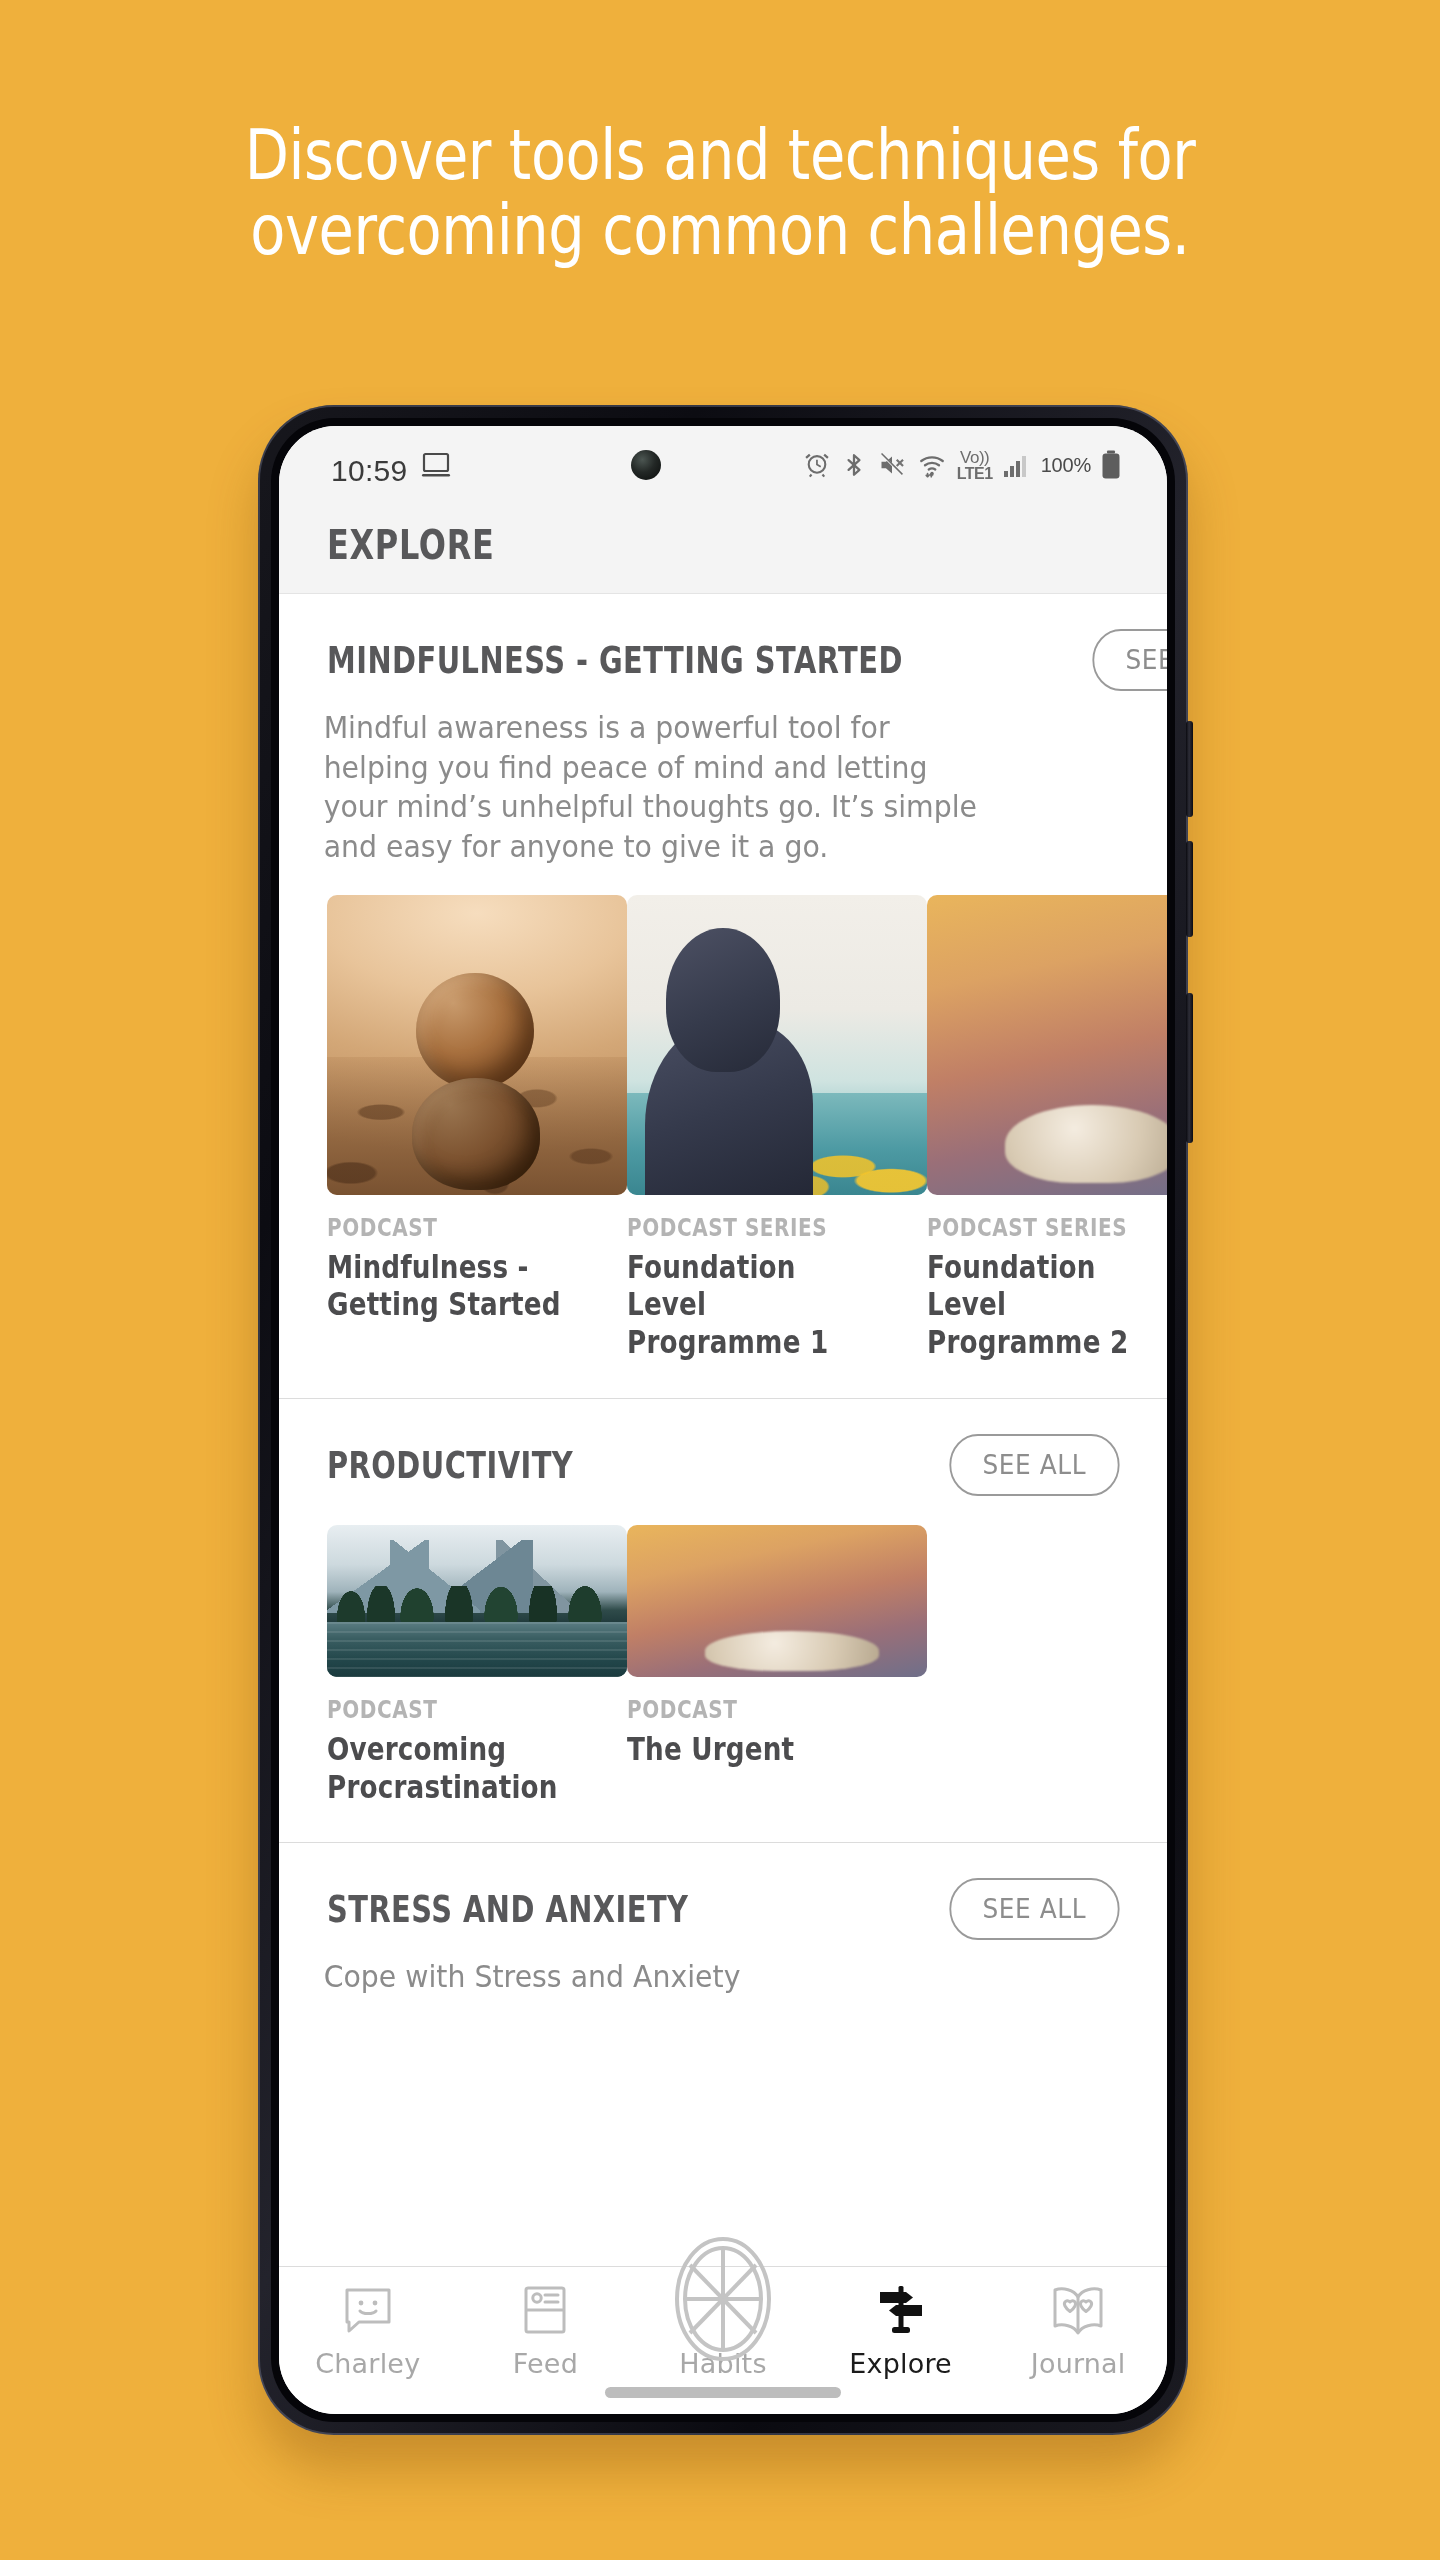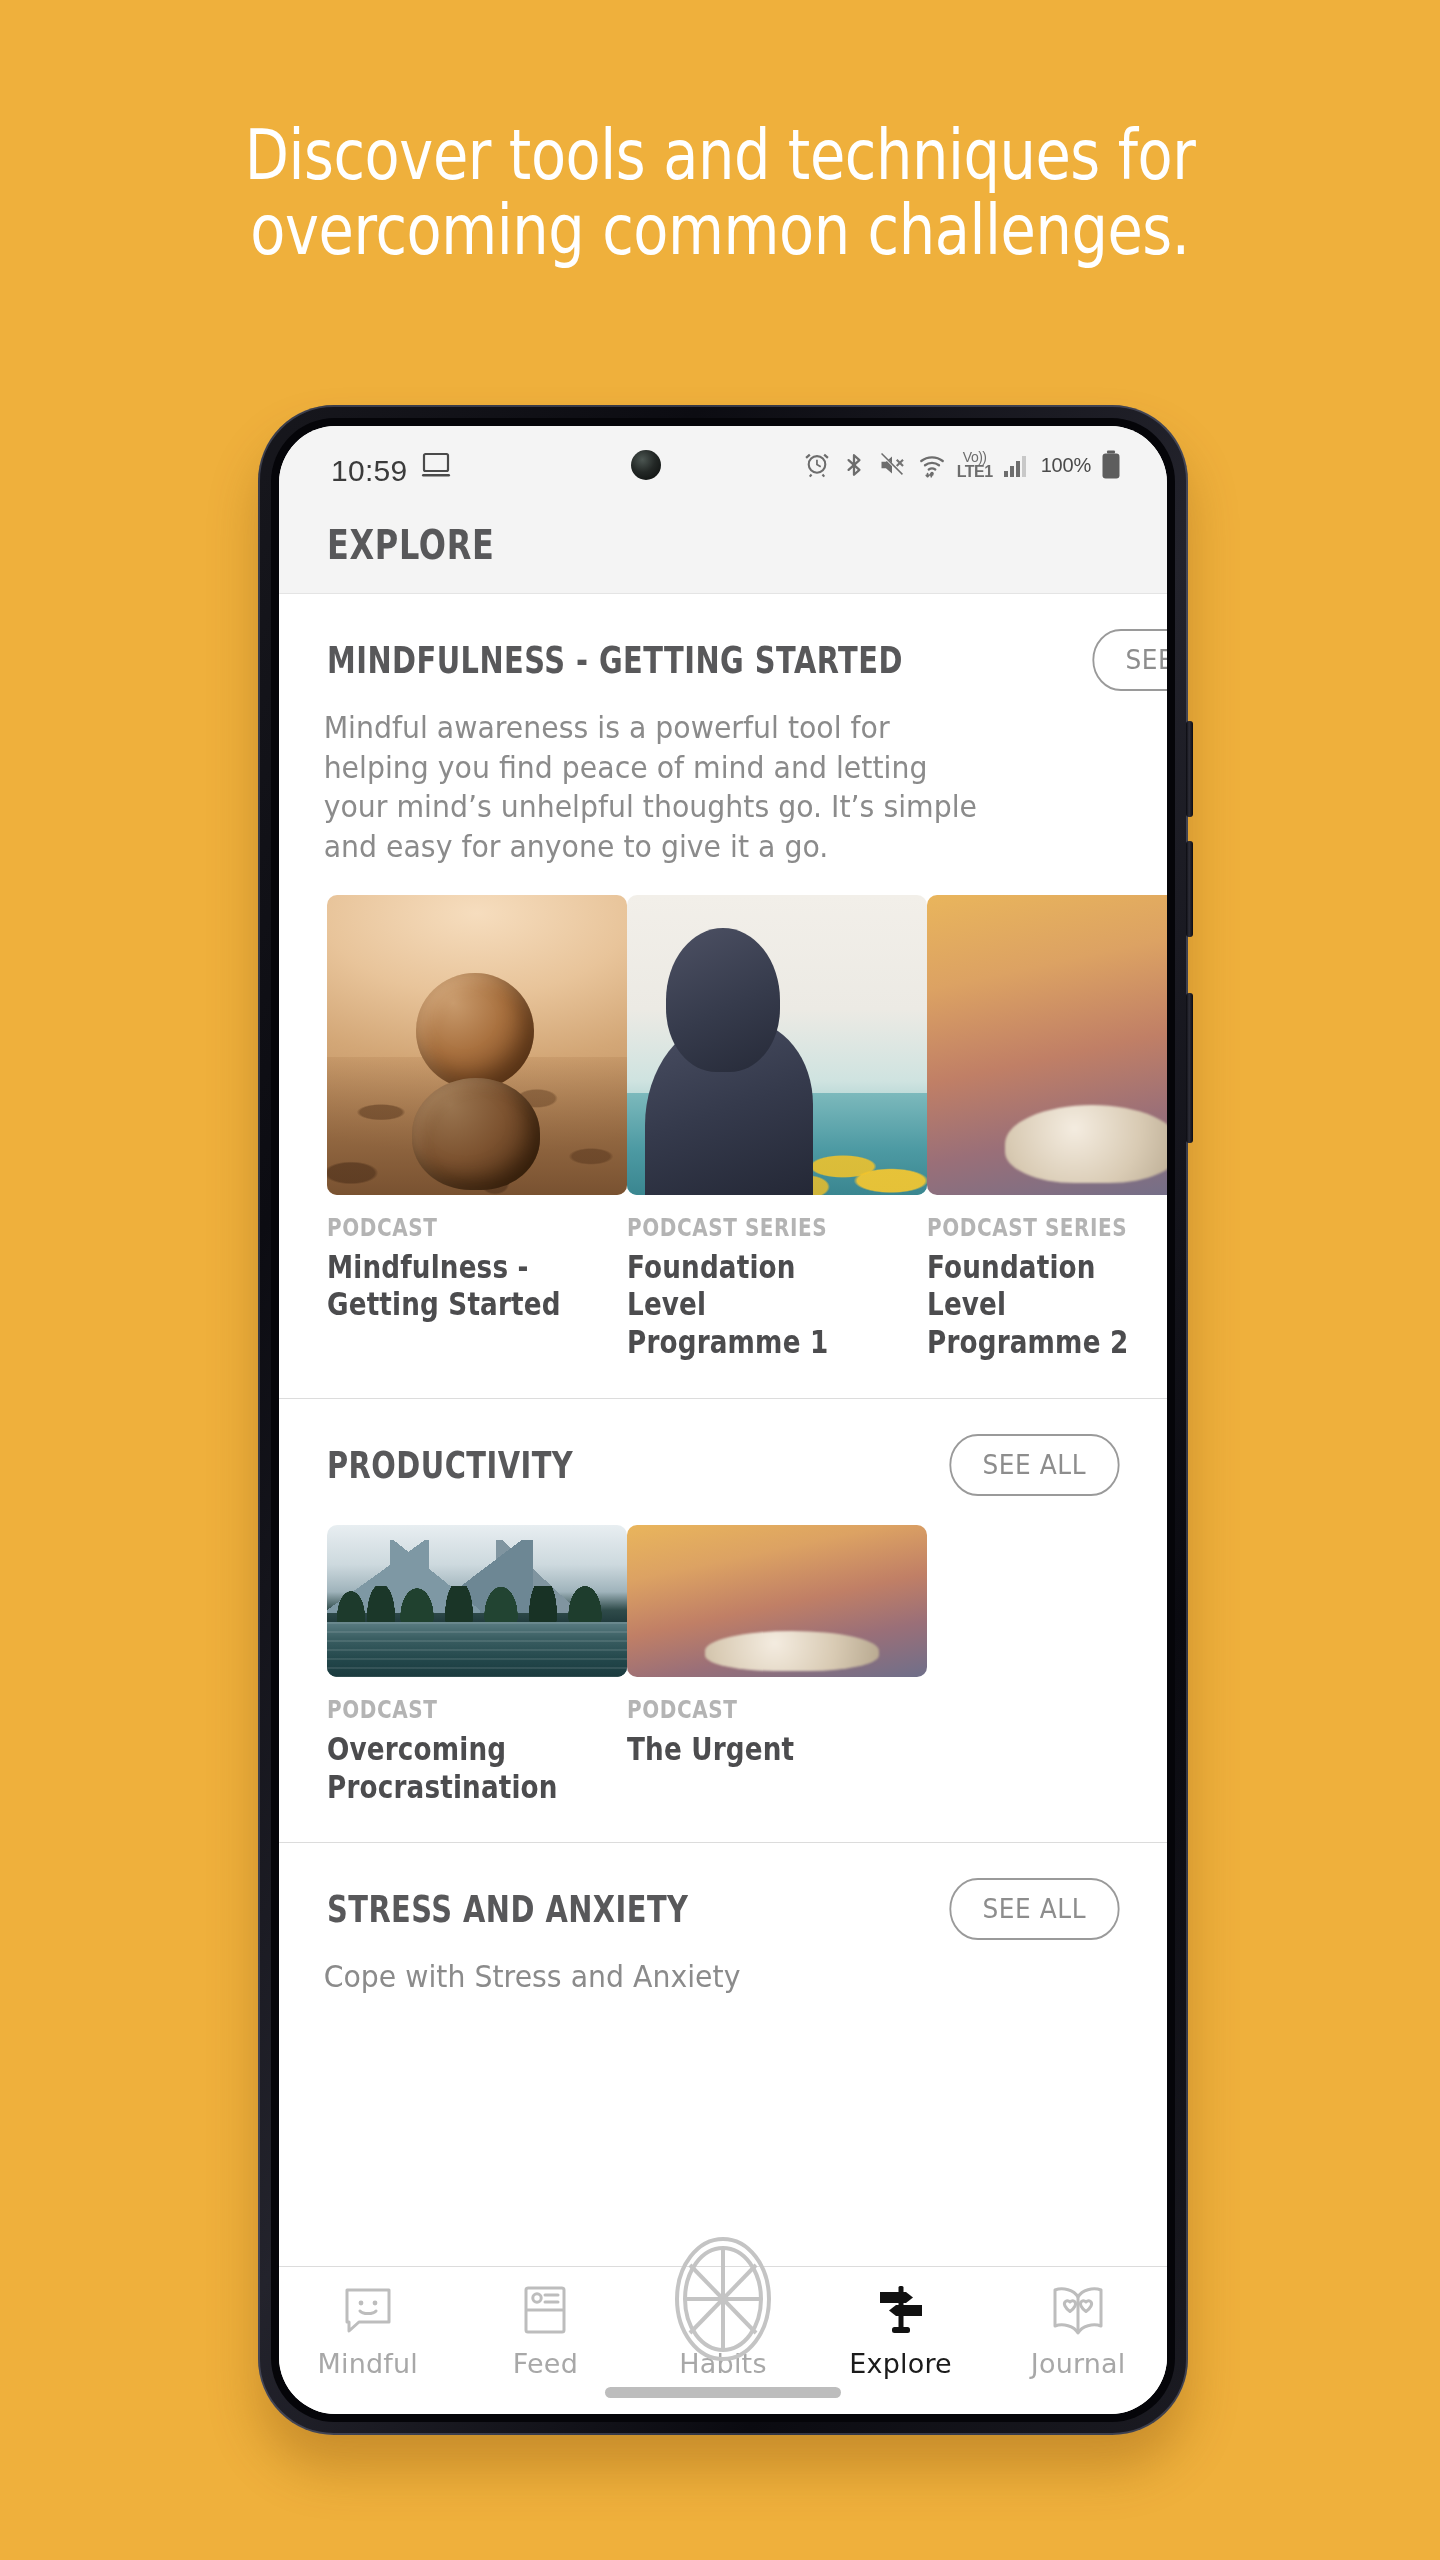--- a/index.html
+++ b/index.html
@@ -439,21 +439,21 @@
             <svg class="icn" width="30" height="28" viewBox="0 0 24 24" fill="none" stroke="#6d6d6d" stroke-width="2" stroke-linecap="round">
               <path d="M2.8 8.6a15 15 0 0118.4 0"></path>
               <path d="M6 12.2a10 10 0 0112 0"></path>
               <path d="M9.2 15.8a5 5 0 015.6 0"></path>
               <circle cx="12" cy="19.3" r="1.5" fill="#6d6d6d" stroke="none"></circle>
               <path d="M8.2 19.4v2.6M8.2 22l-1.1-1.1M8.2 22l1.1-1.1" stroke-width="1.5"></path>
               <path d="M11.4 22v-2.6M11.4 19.4l-1.1 1.1M11.4 19.4l1.1 1.1" stroke-width="1.5"></path>
             </svg>
           </span>
           <span style="display:flex;flex-direction:column;align-items:center;line-height:1;">
-            <span style="font-size:14px;color:#6d6d6d;letter-spacing:-0.5px;">Vo))</span>
+            <span style="font-size:17px;color:#6d6d6d;letter-spacing:-0.5px;">Vo))</span>
             <span style="font-size:16px;color:#6d6d6d;font-weight:700;letter-spacing:-0.5px;">LTE1</span>
           </span>
           <span>
             <svg class="icn" width="28" height="28" viewBox="0 0 28 28">
               <rect x="1" y="20" width="4" height="6" fill="#6d6d6d"></rect>
               <rect x="7" y="15" width="4" height="11" fill="#6d6d6d"></rect>
               <rect x="13" y="10" width="4" height="16" fill="#6d6d6d"></rect>
               <rect x="19" y="5" width="4" height="21" fill="#c8c8c8"></rect>
             </svg>
           </span>
@@ -547,21 +547,21 @@
 
         <div class="nav-item">
           <div class="nav-ico">
             <svg width="54" height="52" viewBox="0 0 54 52" fill="none" stroke="#bdbdbd" stroke-width="3">
               <path d="M6 6h42v32H18L8 47V38H6z" stroke-linejoin="round"></path>
               <circle cx="20" cy="19" r="2.4" fill="#bdbdbd" stroke="none"></circle>
               <circle cx="34" cy="19" r="2.4" fill="#bdbdbd" stroke="none"></circle>
               <path d="M19 27c2.8 3.4 13.2 3.4 16 0" stroke-linecap="round"></path>
             </svg>
           </div>
-          <div class="nav-label">Mindful</div>
+          <div class="nav-label">Charley</div>
         </div>
 
         <div class="nav-item">
           <div class="nav-ico">
             <svg width="48" height="52" viewBox="0 0 48 52" fill="none" stroke="#bdbdbd" stroke-width="3">
               <rect x="5" y="4" width="38" height="44" rx="2"></rect>
               <line x1="5" y1="26" x2="43" y2="26"></line>
               <circle cx="16" cy="14" r="4.2"></circle>
               <line x1="24" y1="11" x2="37" y2="11" stroke-linecap="round"></line>
               <line x1="24" y1="18" x2="37" y2="18" stroke-linecap="round"></line>

